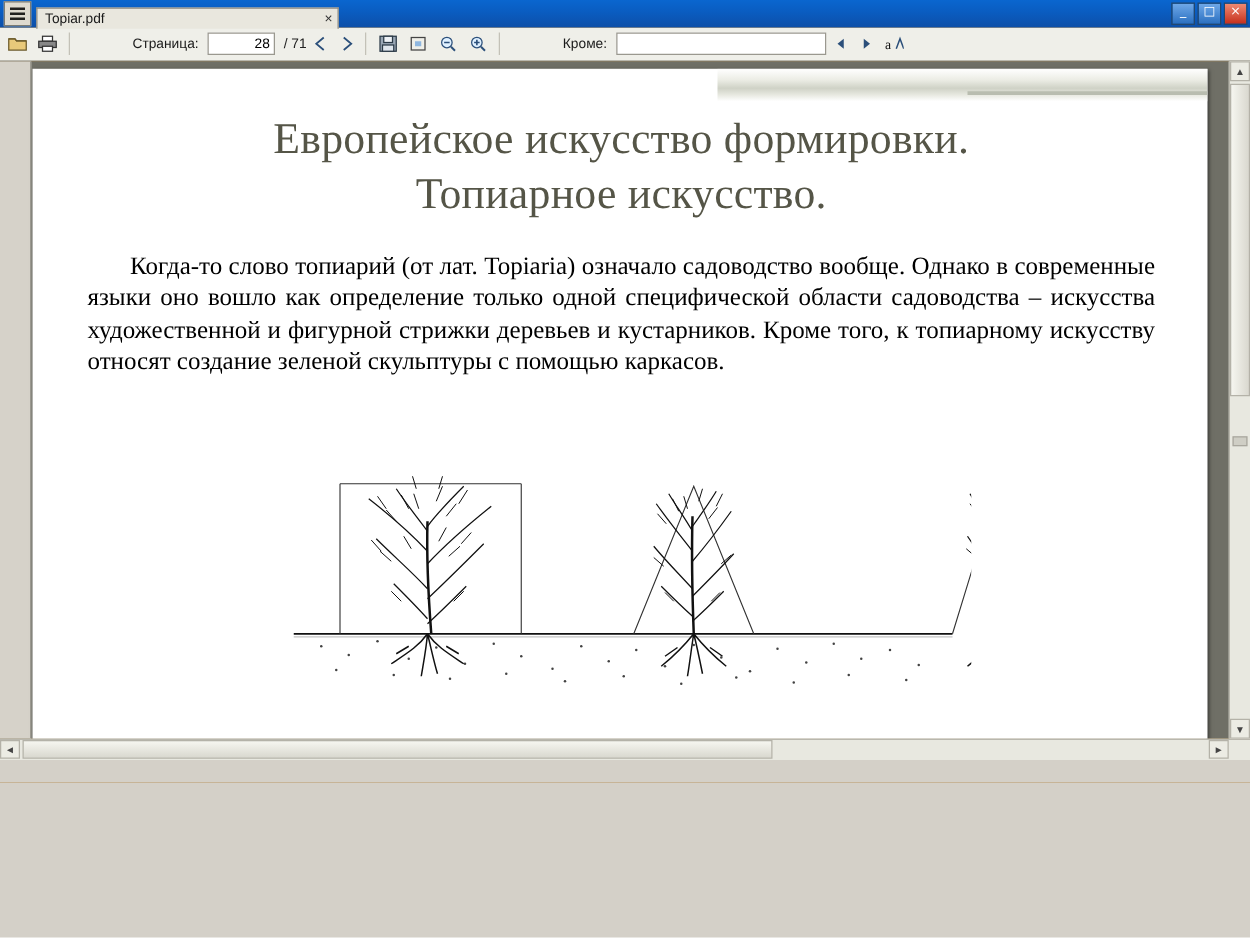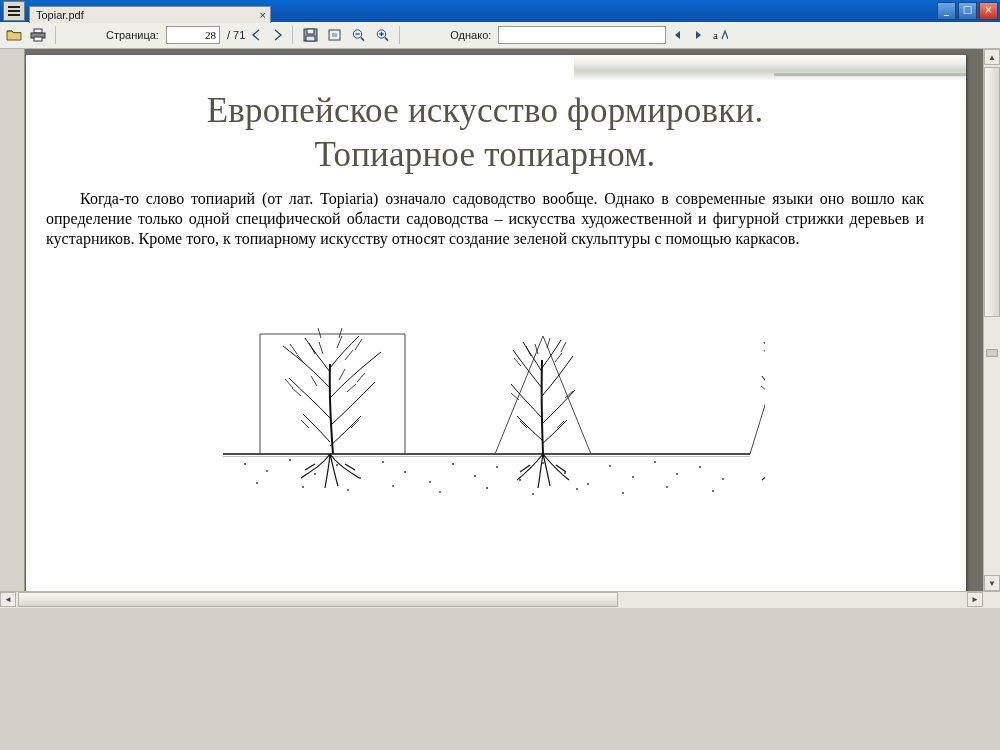--- a/index.html
+++ b/index.html
@@ -122,21 +122,21 @@
   }
   .tb-label { padding: 0 3px; margin-left: 40px; }
   .page-input {
     width: 46px;
     height: 16px;
     border: 1px solid #9a988f;
     background: #fff;
     font-size: 11px;
     text-align: right;
     padding: 0 3px;
-    font-family: Liberation Serif, serif;
+    font-family: Liberation Sans, sans-serif;
   }
   .page-total { padding-left: 3px; color: #222; text-align: center; }
   .find-input {
     width: 160px;
     height: 16px;
     border: 1px solid #9a988f;
     background: #fff;
     font-size: 11px;
     padding: 0 3px;
     font-family: "Liberation Sans", sans-serif;
@@ -179,40 +179,40 @@
   .scan-strip:after {
     content: "";
     position: absolute;
     left: 200px;
     top: 18px;
     width: 192px;
     height: 3px;
     background: #b9bdb0;
   }
   .doc-inner {
-    padding: 34px 42px 0 20px;
+    padding: 34px 42px 0 44px;
     color: #000;
   }
   h1.doc-title {
     font-family: "Liberation Serif", serif;
     font-size: 35px;
     font-weight: normal;
     text-align: center;
     color: #555547;
     margin: 0;
     line-height: 1.25;
     letter-spacing: 0.2px;
   }
   h1.doc-title .line2 { display: block; }
   p.doc-p {
     font-family: "Liberation Serif", serif;
-    font-size: 16px;
+    font-size: 20px;
     line-height: 1.28;
     text-align: justify;
-    margin: 12px 0 0 0;
+    margin: 24px 0 0 0;
     text-indent: 34px;
     color: #000;
   }
   .figure {
     margin: 18px auto 0 auto;
     width: 560px;
     height: 240px;
     position: relative;
   }
   .watermark {
@@ -387,21 +387,21 @@
         </svg>
     </div>
     <div class="tb-icon">
       <svg width="15" height="14" viewBox="0 0 15 14">
           <circle cx="6.5" cy="6" r="4.2" fill="#dff0ff" stroke="#2b4f7a"></circle>
           <path d="M4.3 6h4.4M6.5 3.8v4.4" stroke="#2b4f7a" stroke-width="1.3"></path>
           <path d="M9.8 9.4 L13 12.6" stroke="#2b4f7a" stroke-width="1.6"></path>
         </svg>
     </div>
     <div class="tb-sep"></div>
-    <span class="tb-label">Однако:</span>
+    <span class="tb-label">Кроме:</span>
     <input class="find-input" value="" style="">
     <div class="arrow-btn">
       <svg width="12" height="12" viewBox="0 0 12 12">
           <path d="M8 2 L3 6 L8 10 Z" fill="#2b4f7a"></path>
         </svg>
     </div>
     <div class="arrow-btn">
       <svg width="12" height="12" viewBox="0 0 12 12">
           <path d="M4 2 L9 6 L4 10 Z" fill="#2b4f7a"></path>
         </svg>
@@ -415,21 +415,21 @@
   </div>
 
   <div class="doc-area">
     <div class="left-rail"></div>
 
     <div class="page-wrap">
       <div class="scan-strip"></div>
       <div class="doc-inner">
         <h1 class="doc-title">
           <span>Европейское искусство формировки.</span>
-          <span class="line2">Топиарное топиарном.</span>
+          <span class="line2">Топиарное искусство.</span>
         </h1>
         <p class="doc-p">Когда-то слово топиарий (от лат. Topiaria) означало садоводство вообще. Однако в современные языки оно вошло как определение только одной специфической области садоводства – искусства художественной и фигурной стрижки деревьев и кустарников. Кроме того, к топиарному искусству относят создание зеленой скульптуры с помощью каркасов.</p>
 
         <div class="figure">
           <svg width="560" height="240" viewBox="0 0 560 240">
             <g stroke="#111" fill="none" stroke-width="1">
 
               <line x1="18" y1="186" x2="545" y2="186" stroke-width="1.4"></line>
 
               <g fill="#111" stroke="none">

